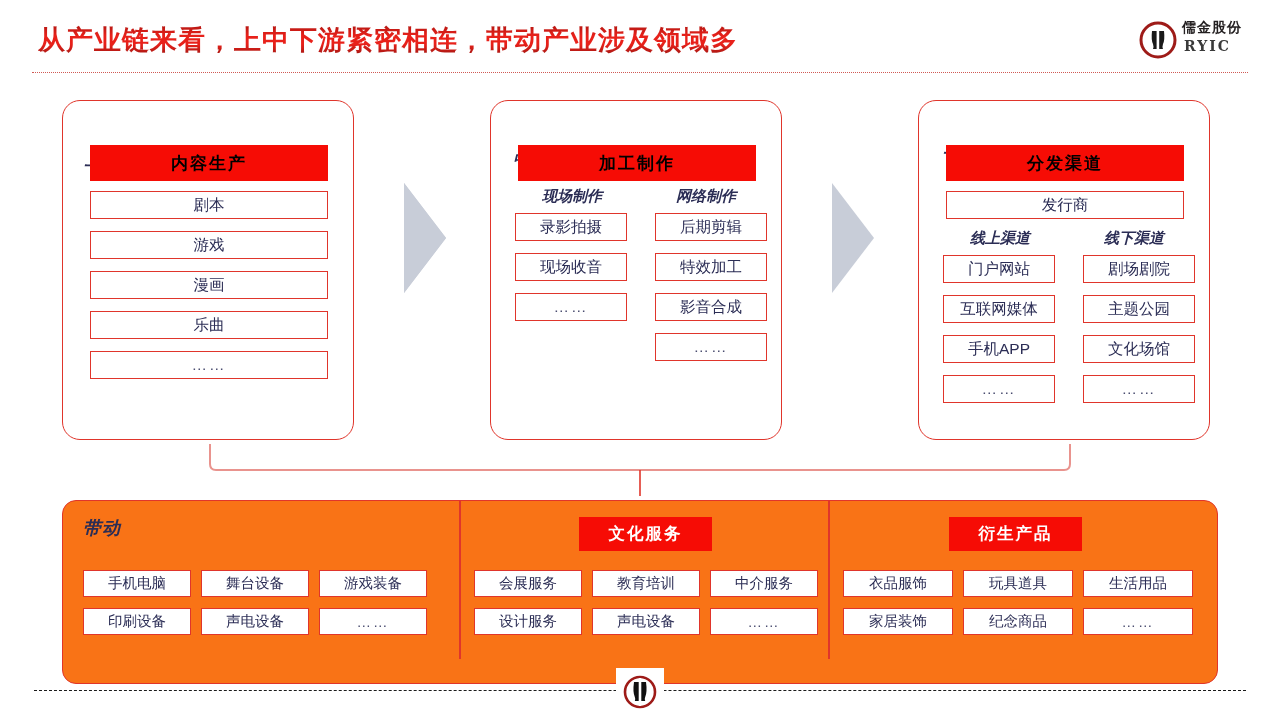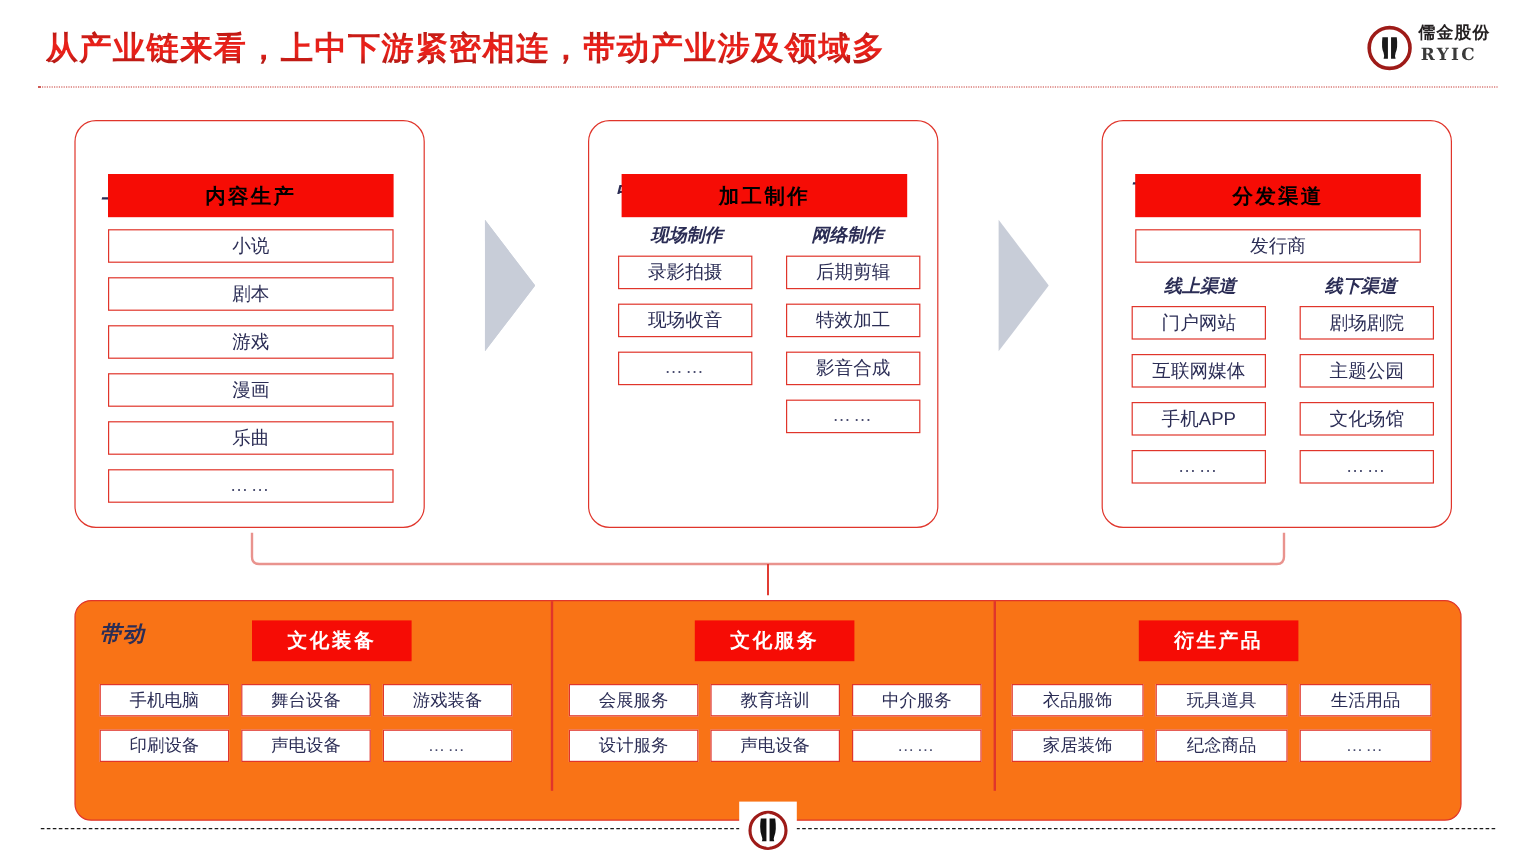--- a/index.html
+++ b/index.html
@@ -159,21 +159,20 @@
       </svg>
       <div class="logo-cn">儒金股份</div>
       <div class="logo-en">RYIC</div>
     </div>
   </div>
 
   <div class="panel" id="panel-up">
     <div class="panel-label">上游</div>
     <div class="banner">内容生产</div>
     <div class="col-single">
-      <div class="cell">小说</div>
       <div class="cell">剧本</div>
       <div class="cell">游戏</div>
       <div class="cell">漫画</div>
       <div class="cell">乐曲</div>
       <div class="cell dots">……</div>
     </div>
   </div>
 
   <svg class="chevron" id="chev1" viewBox="0 0 42 110">
     <polygon points="0,0 42,55 0,110 0,92 25,55 0,18" fill="#c8cdd8"></polygon>
@@ -241,21 +240,20 @@
     <path d="M4,4 L4,24 Q4,30 10,30 L858,30 Q864,30 864,24 L864,4" fill="none" stroke="#e9938e" stroke-width="2"></path>
     <path d="M434,30 L434,56" fill="none" stroke="#e0352b" stroke-width="1.6"></path>
   </svg>
 
   <div class="bottom">
     <div class="vdiv" id="vdiv1"></div>
     <div class="vdiv" id="vdiv2"></div>
 
     <div class="group" id="grp1">
       <div class="bottom-label">带动</div>
-      <div class="group-banner">文化装备</div>
       <div class="group-grid">
         <div class="row">
           <div class="cell">手机电脑</div>
           <div class="cell">舞台设备</div>
           <div class="cell">游戏装备</div>
         </div>
         <div class="row">
           <div class="cell">印刷设备</div>
           <div class="cell">声电设备</div>
           <div class="cell dots">……</div>

